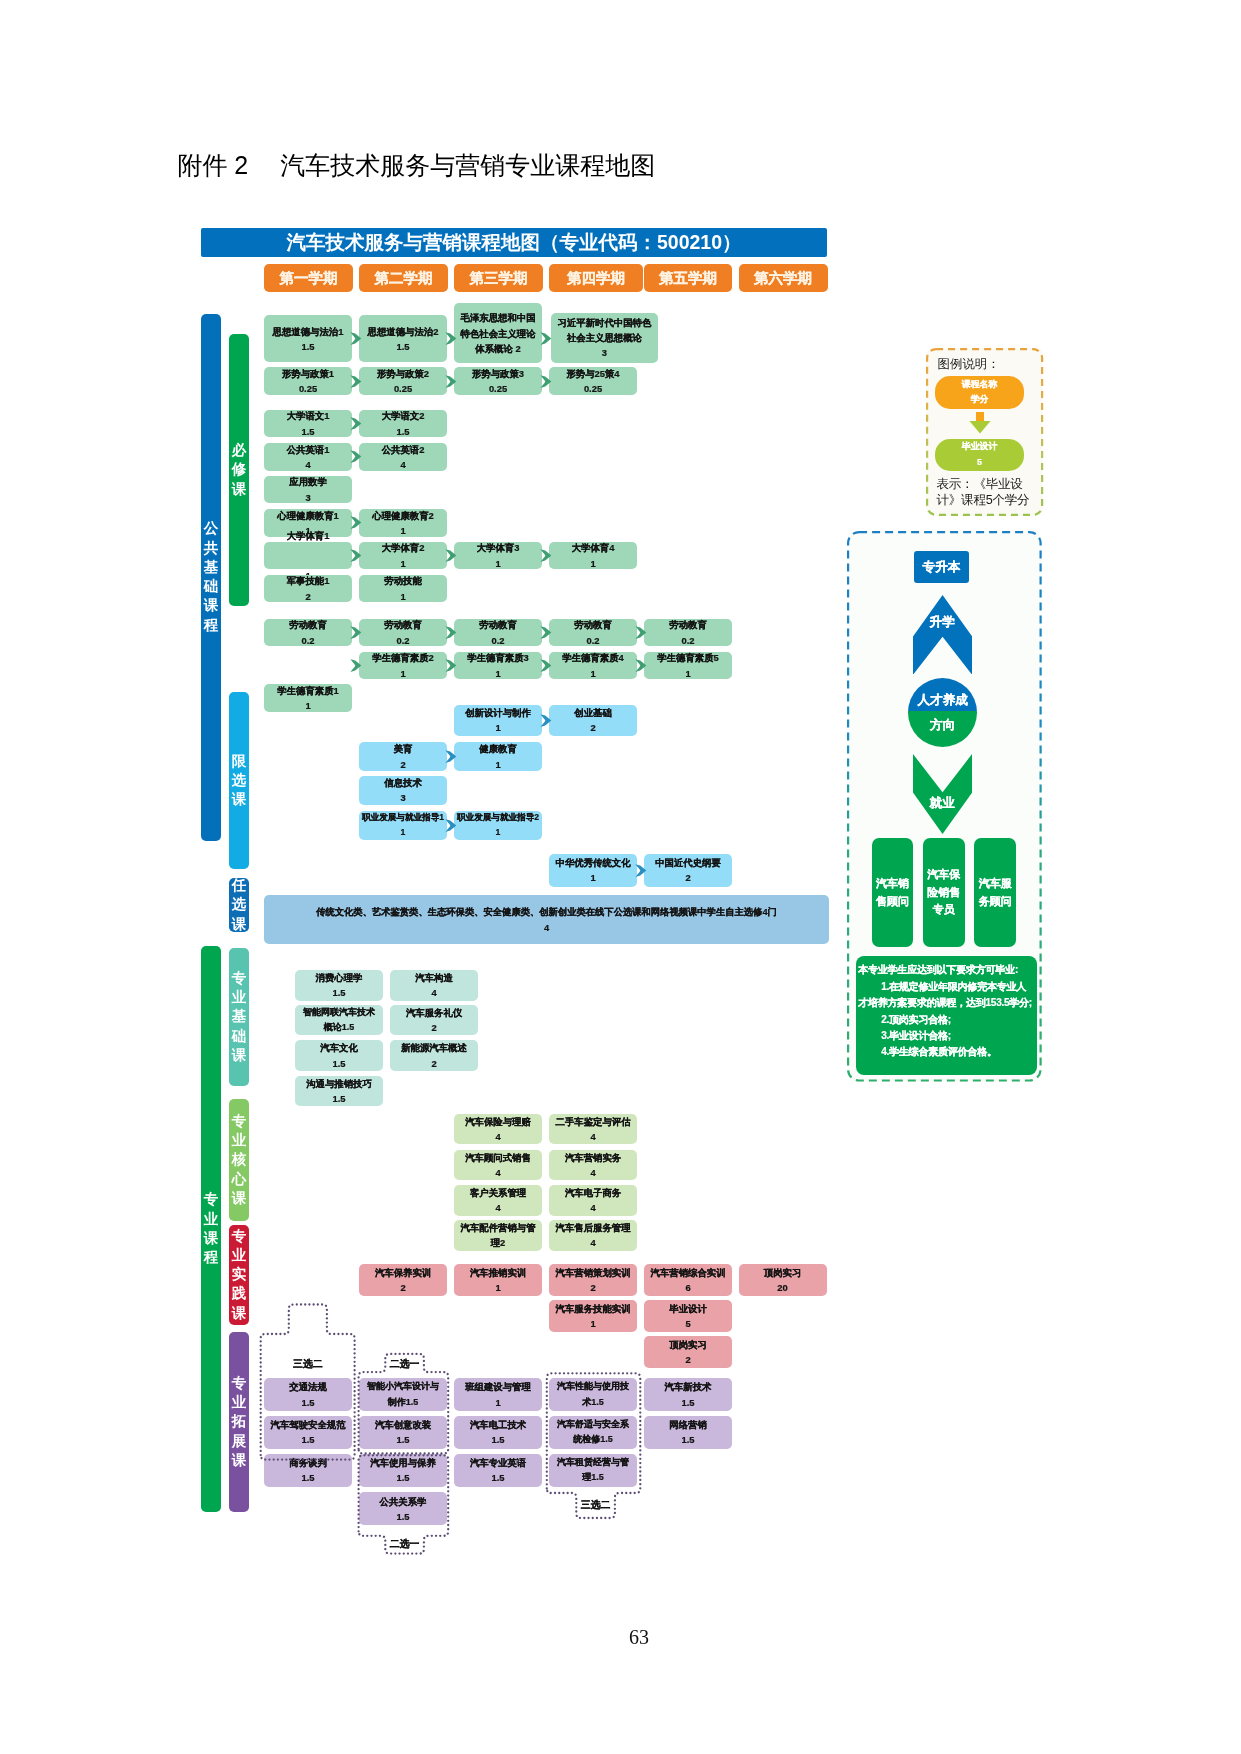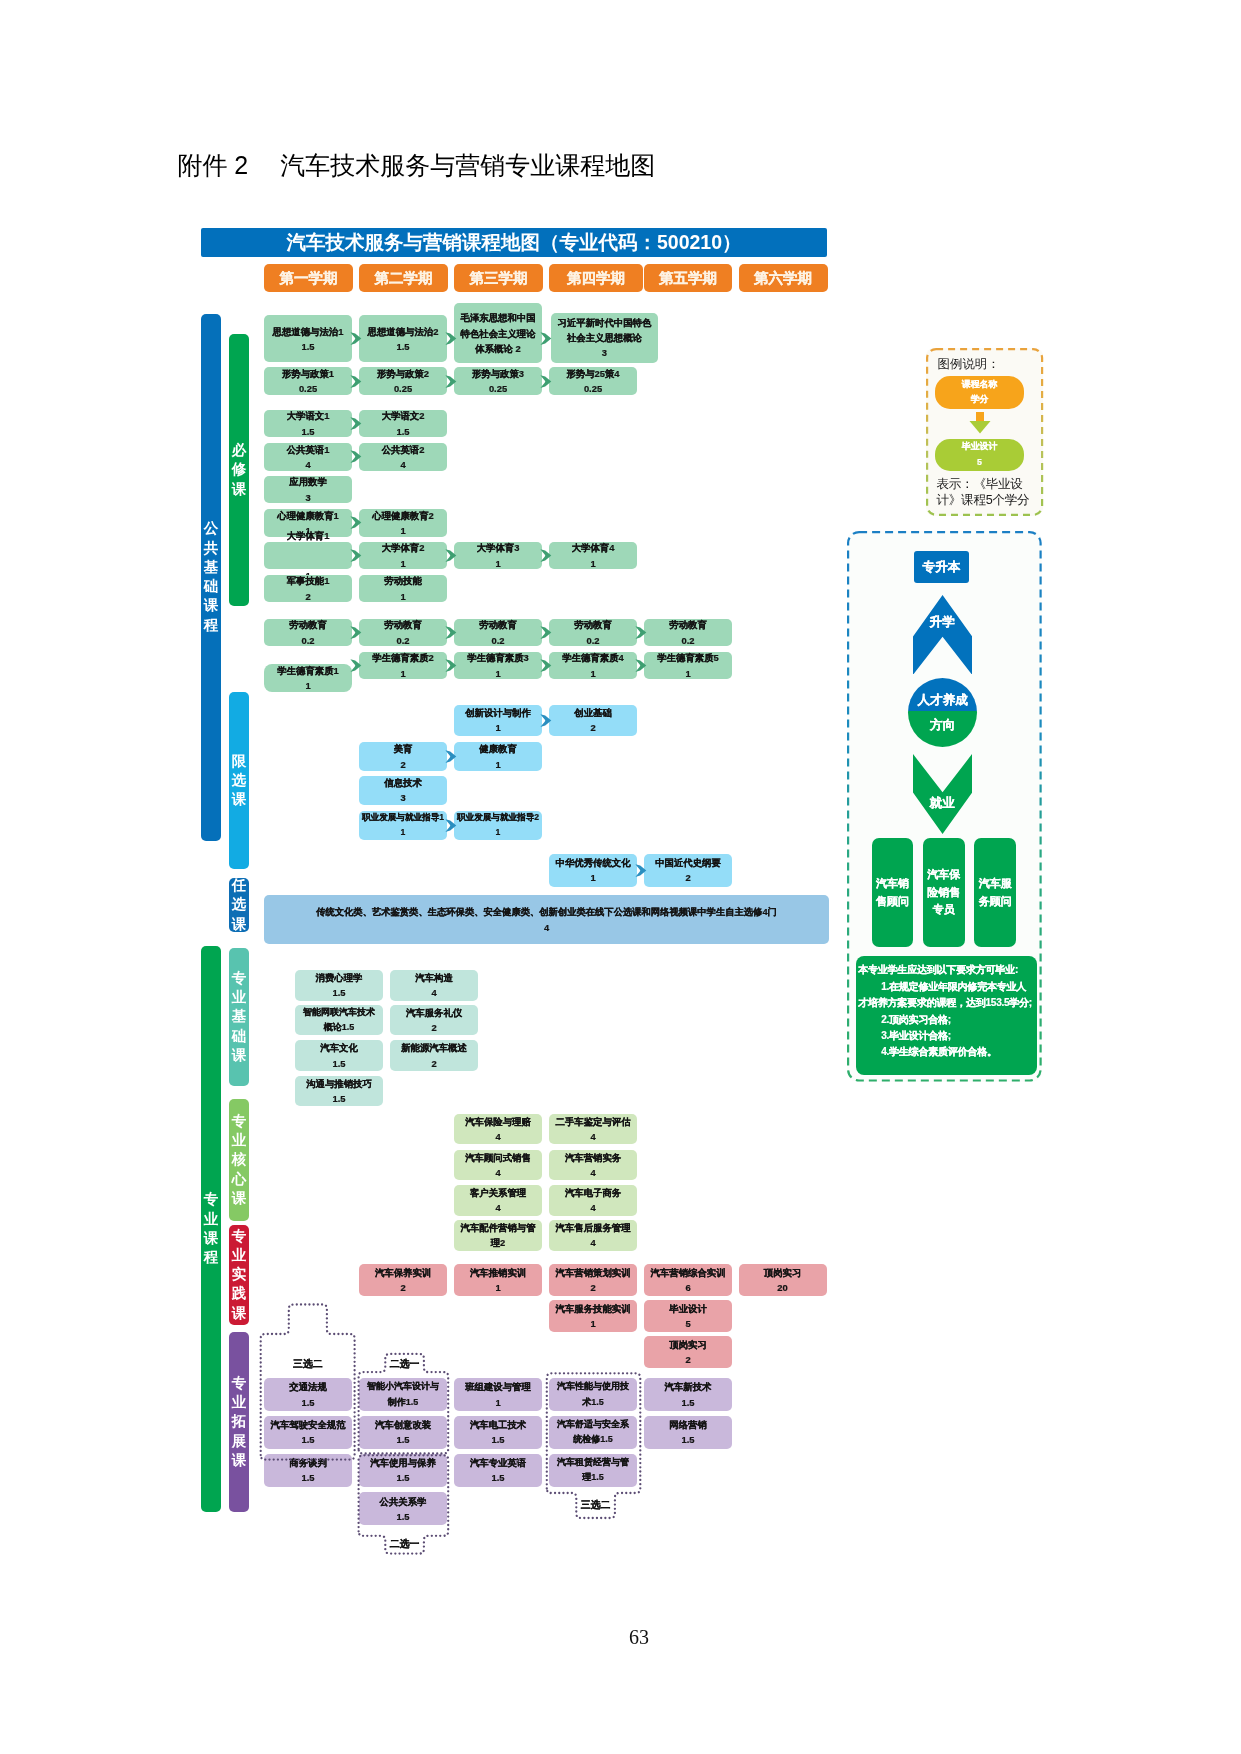--- a/index.html
+++ b/index.html
@@ -223,21 +223,21 @@
         <span class="ln">0.2</span>
       </div>
       <div class="abs cbox green" style="left:549px;top:618.7px;width:88px;height:27.8px;font-size:9.4px;line-height:15.2px;">
         <span class="ln">劳动教育</span>
         <span class="ln">0.2</span>
       </div>
       <div class="abs cbox green" style="left:644px;top:618.7px;width:88px;height:27.8px;font-size:9.4px;line-height:15.2px;">
         <span class="ln">劳动教育</span>
         <span class="ln">0.2</span>
       </div>
-      <div class="abs cbox green" style="left:264px;top:664px;width:88px;height:27.8px;font-size:9.4px;line-height:15.2px;border-radius:8px;">
+      <div class="abs cbox green" style="left:264px;top:684px;width:88px;height:27.8px;font-size:9.4px;line-height:15.2px;">
         <span class="ln">学生德育素质1</span>
         <span class="ln">1</span>
       </div>
       <div class="abs cbox green" style="left:359px;top:651.6px;width:88px;height:27.8px;font-size:9.4px;line-height:15.2px;">
         <span class="ln">学生德育素质2</span>
         <span class="ln">1</span>
       </div>
       <div class="abs cbox green" style="left:454px;top:651.6px;width:88px;height:27.8px;font-size:9.4px;line-height:15.2px;">
         <span class="ln">学生德育素质3</span>
         <span class="ln">1</span>

